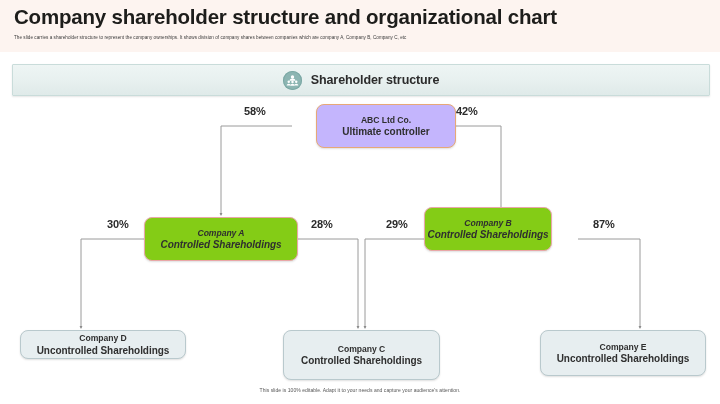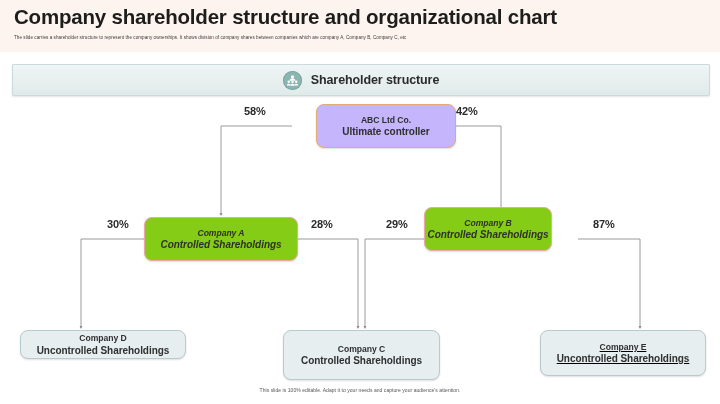--- a/index.html
+++ b/index.html
@@ -228,21 +228,21 @@
     <div class="node node-leaf" style="left:20px; top:234px; width:166px; height:29px;">
       <div class="l1">Company D</div>
       <div class="l2">Uncontrolled Shareholdings</div>
     </div>
 
     <div class="node node-leaf" style="left:283px; top:234px; width:157px; height:50px;">
       <div class="l1">Company C</div>
       <div class="l2">Controlled Shareholdings</div>
     </div>
 
-    <div class="node node-leaf" style="left:540px; top:234px; width:166px; height:46px;text-decoration:underline;">
+    <div class="node node-leaf" style="left:540px; top:234px; width:166px; height:46px;">
       <div class="l1">Company E</div>
       <div class="l2">Uncontrolled Shareholdings</div>
     </div>
 
     <span class="pct" style="left:244px; top:9px;">58%</span>
     <span class="pct" style="left:448px; top:9px;margin-left:8px;">42%</span>
     <span class="pct" style="left:107px; top:122px;">30%</span>
     <span class="pct" style="left:311px; top:122px;text-align:right;">28%</span>
     <span class="pct" style="left:386px; top:122px;">29%</span>
     <span class="pct" style="left:593px; top:122px;">87%</span>

